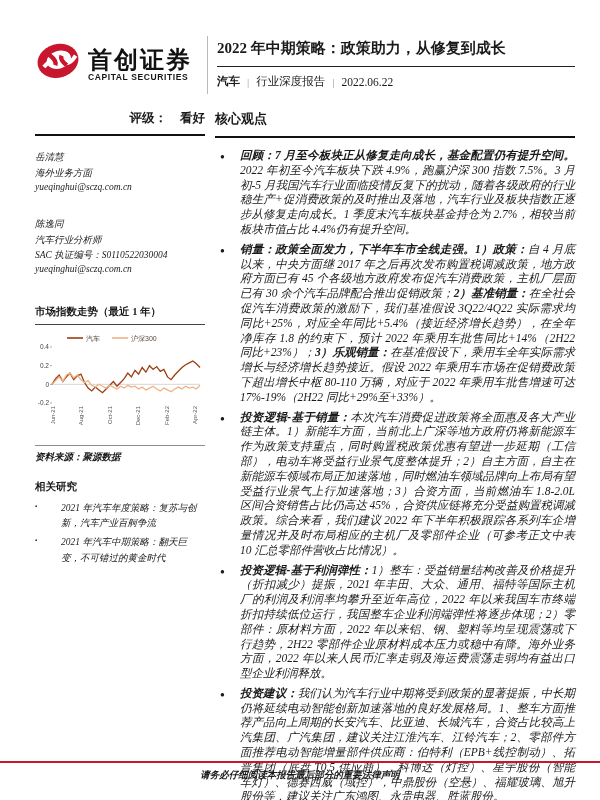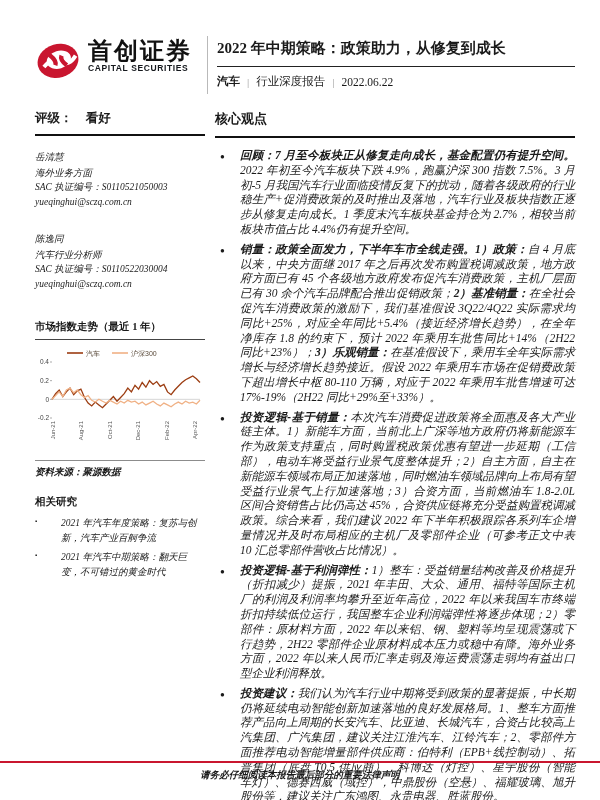--- a/index.html
+++ b/index.html
@@ -1,35 +1,35 @@
 <!DOCTYPE html>
 <html><head>
 <meta charset="utf-8">
 <style>
   html,body{margin:0;padding:0;}
   body{width:600px;height:800px;background:#fff;font-family:"Liberation Serif","DejaVu Serif",serif;color:#1a1a1a;overflow:hidden;}
   .page{position:relative;width:600px;height:800px;}
 
   
   .header{position:absolute;top:36px;left:35px;right:25px;height:62px;}
-  .logo{position:absolute;left:0;top:2px;display:flex;align-items:flex-start;gap:7px;}
+  .logo{position:absolute;left:0;top:2px;display:flex;align-items:flex-end;gap:7px;}
   .logo-mark{width:46px;height:44px;}
   .logo-text .cn{font-size:24px;font-weight:bold;letter-spacing:2px;color:#111;font-family:"Liberation Sans","DejaVu Sans",sans-serif;line-height:1.05;}
   .logo-text .en{font-size:8.5px;font-weight:bold;letter-spacing:0.6px;color:#14171c;font-family:"Liberation Sans","DejaVu Sans",sans-serif;}
   .header-divider{position:absolute;left:172px;top:0;width:1px;height:58px;background:#b9b9b9;}
   .title-block{position:absolute;left:182px;top:0;right:0;}
   .report-title{font-size:15px;font-weight:bold;padding:3px 0 8px 0;border-bottom:1.5px solid #222;}
   .subtitle{padding-top:7px;font-size:11.5px;display:flex;align-items:center;gap:7px;}
   .subtitle .industry{font-weight:bold;}
   .subtitle .sep{color:#999;font-size:11px;}
   .subtitle .date{font-family:"Liberation Serif","DejaVu Serif",serif;}
 
   
   .sidebar{position:absolute;left:35px;top:110px;width:170px;}
-  .rating-row{font-size:12.5px;font-weight:bold;padding-bottom:7px;border-bottom:2px solid #111;}
+  .rating-row{font-size:12.5px;font-weight:bold;padding-bottom:7px;border-bottom:2px solid #111;text-align:right;}
   .rating-row .rv{margin-left:10px;}
   .analysts{margin-top:14px;}
   .analyst{margin-bottom:22px;font-size:9.5px;font-style:italic;line-height:1.55;}
   .analyst .a-name{margin-bottom:1px;}
   .chart-head{margin-top:28px;font-size:10.5px;font-weight:bold;padding-bottom:5px;border-bottom:1px solid #444;}
   .chart-wrap{margin-top:6px;}
   .src-line{border-top:1px solid #8c8c8c;margin-top:8px;padding-top:5px;font-size:9.5px;font-style:italic;font-weight:bold;}
   .related{margin-top:16px;}
   .related-title{font-size:10.5px;font-weight:bold;margin-bottom:7px;}
   .related-list{margin:0;padding:0;list-style:none;}
@@ -87,21 +87,20 @@
   <div class="sidebar">
     <div class="rating-row">
       <span>评级：</span>
       <span class="rv">看好</span>
     </div>
 
     <div class="analysts">
         <div class="analyst">
        <div class="a-name">岳清慧</div>
        <div>海外业务方面</div>
-       <div>SAC 执证编号：S0110521050003</div>
        <div>yueqinghui@sczq.com.cn</div>
      </div>
         <div class="analyst">
        <div class="a-name">陈逸同</div>
        <div>汽车行业分析师</div>
        <div>SAC 执证编号：S0110522030004</div>
        <div>yueqinghui@sczq.com.cn</div>
      </div>
       </div>
 

